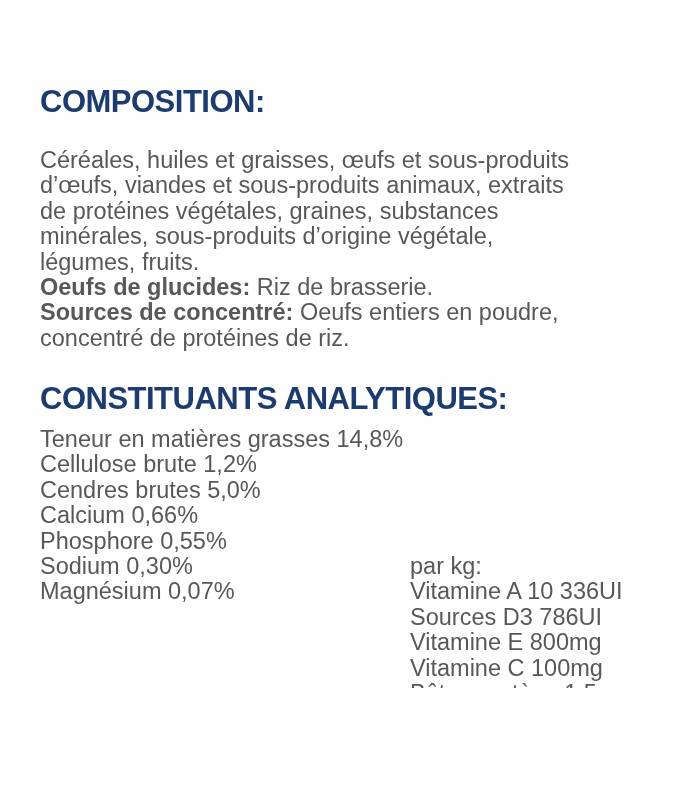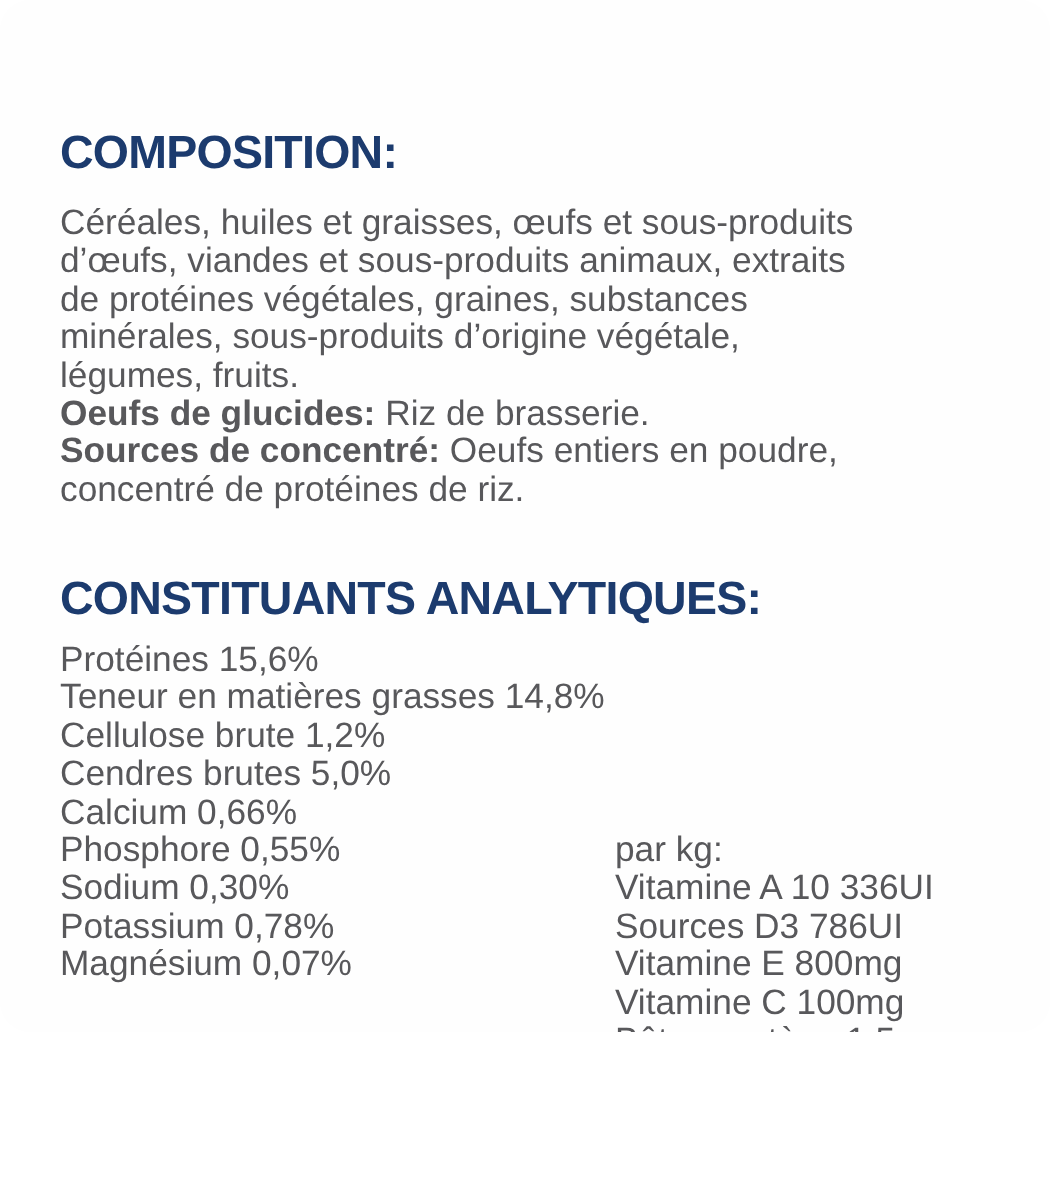--- a/index.html
+++ b/index.html
@@ -29,21 +29,21 @@
   #h-constituants { top: 381px; }
   .body-text {
     color: #58585b;
     font-size: 23.5px;
     line-height: 25.4px;
     white-space: nowrap;
   }
   .composition-block {
     position: absolute;
     left: 40px;
-    top: 136px;
+    top: 148px;
   }
   .source-label { font-weight: 700; }
   .analytes-block {
     position: absolute;
     left: 40px;
     top: 427px;
   }
   .perkg-block {
     position: absolute;
     left: 410px;
@@ -81,28 +81,26 @@
       <span class="source-label">Sources de concentré:</span><span> Oeufs entiers en poudre,</span>
     </div>
     <div>
       <span>concentré de protéines de riz.</span>
     </div>
   </div>
 
   <h1 id="h-constituants" class="section-heading">CONSTITUANTS ANALYTIQUES:</h1>
 
   <div class="analytes-block body-text">
-      <div>Protéines 15,6%</div>
       <div>Teneur en matières grasses 14,8%</div>
       <div>Cellulose brute 1,2%</div>
       <div>Cendres brutes 5,0%</div>
       <div>Calcium 0,66%</div>
       <div>Phosphore 0,55%</div>
       <div>Sodium 0,30%</div>
-      <div>Potassium 0,78%</div>
       <div>Magnésium 0,07%</div>
     </div>
 
   <div class="perkg-block body-text">
     <div class="perkg-heading">par kg:</div>
     <div>
         <div>Vitamine A 10 336UI</div>
         <div>Sources D3 786UI</div>
         <div>Vitamine E 800mg</div>
         <div>Vitamine C 100mg</div>

